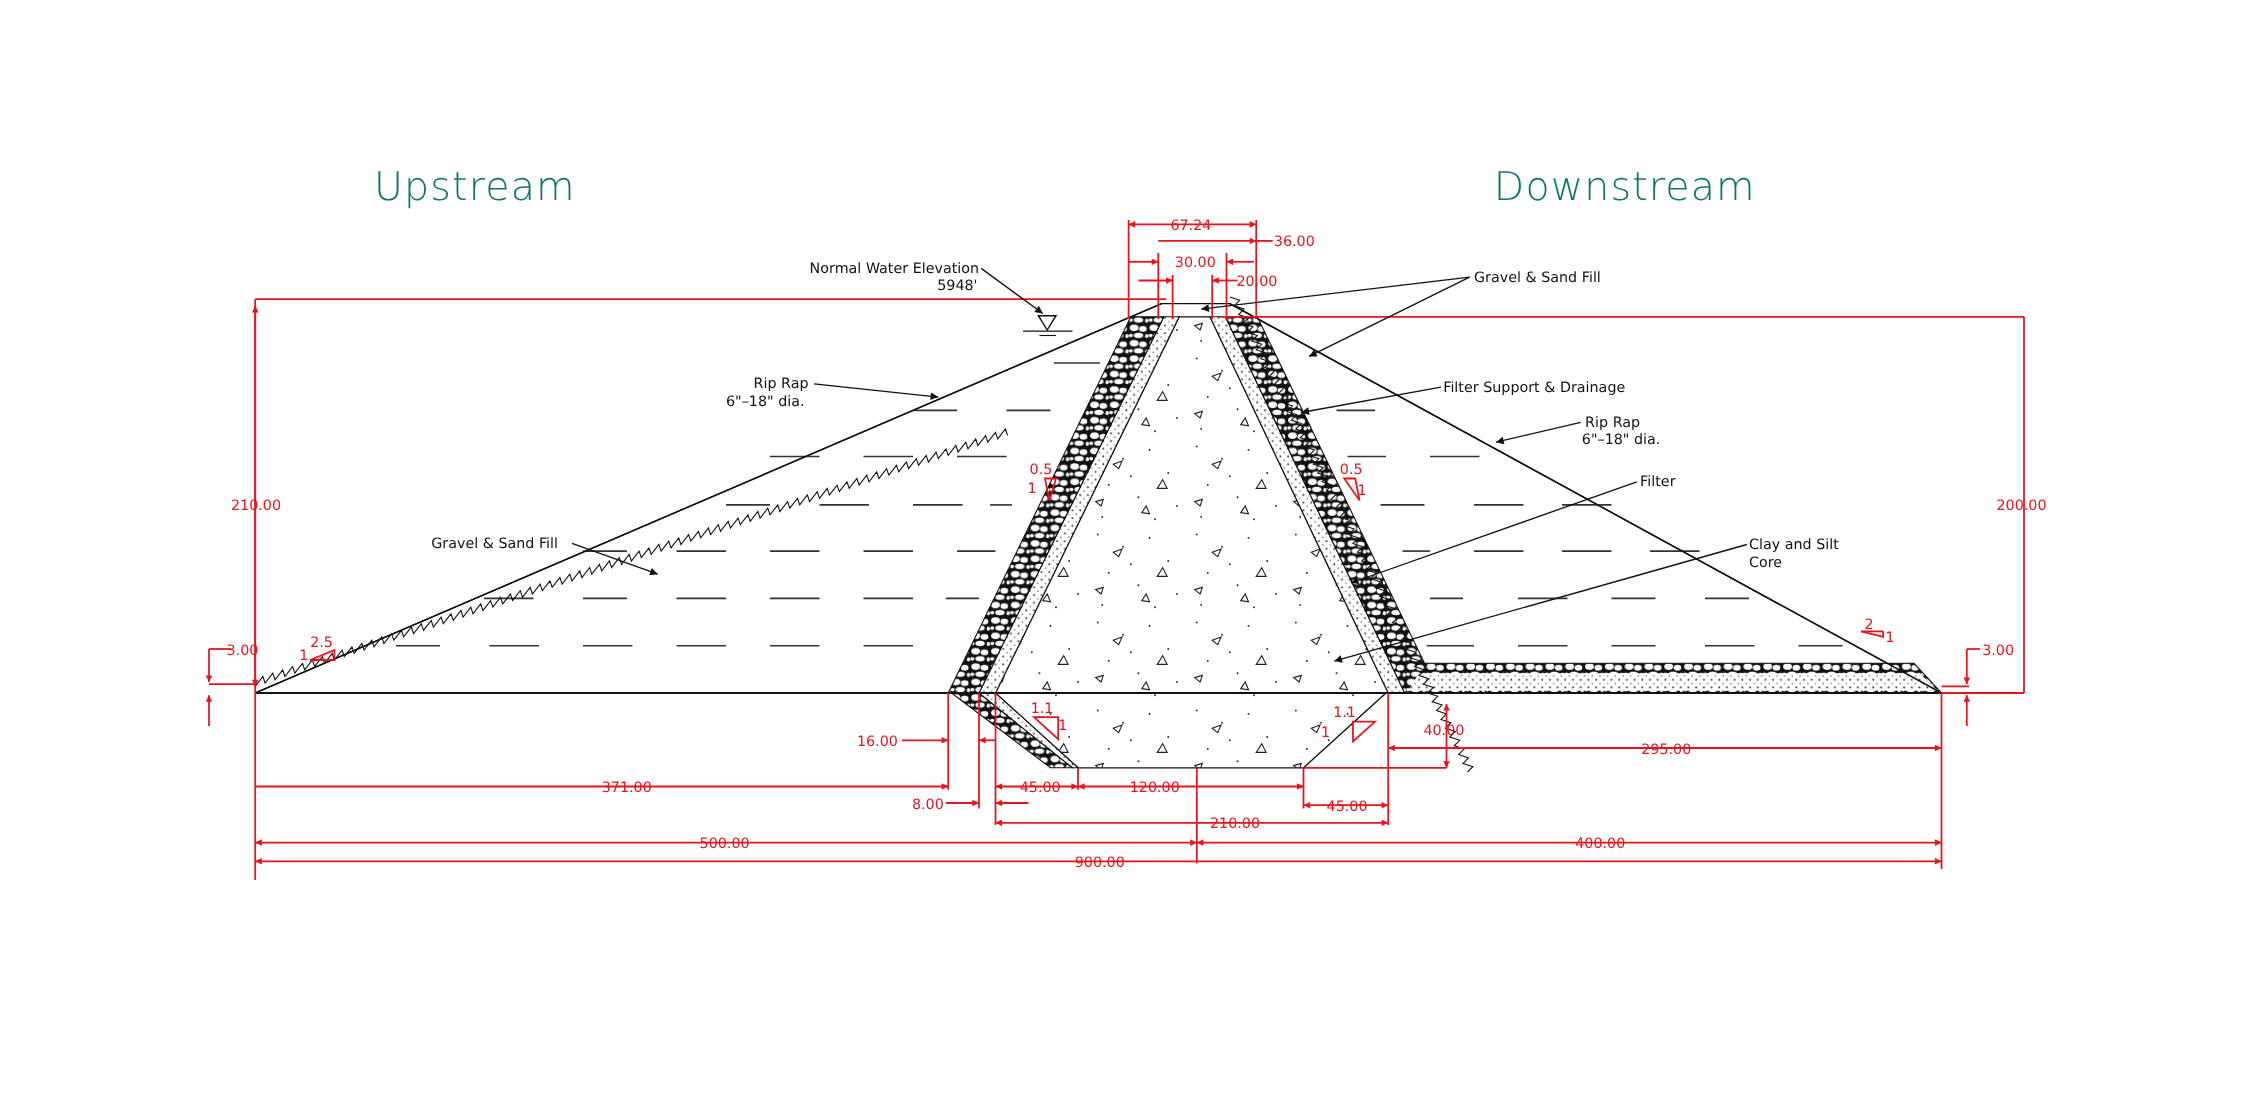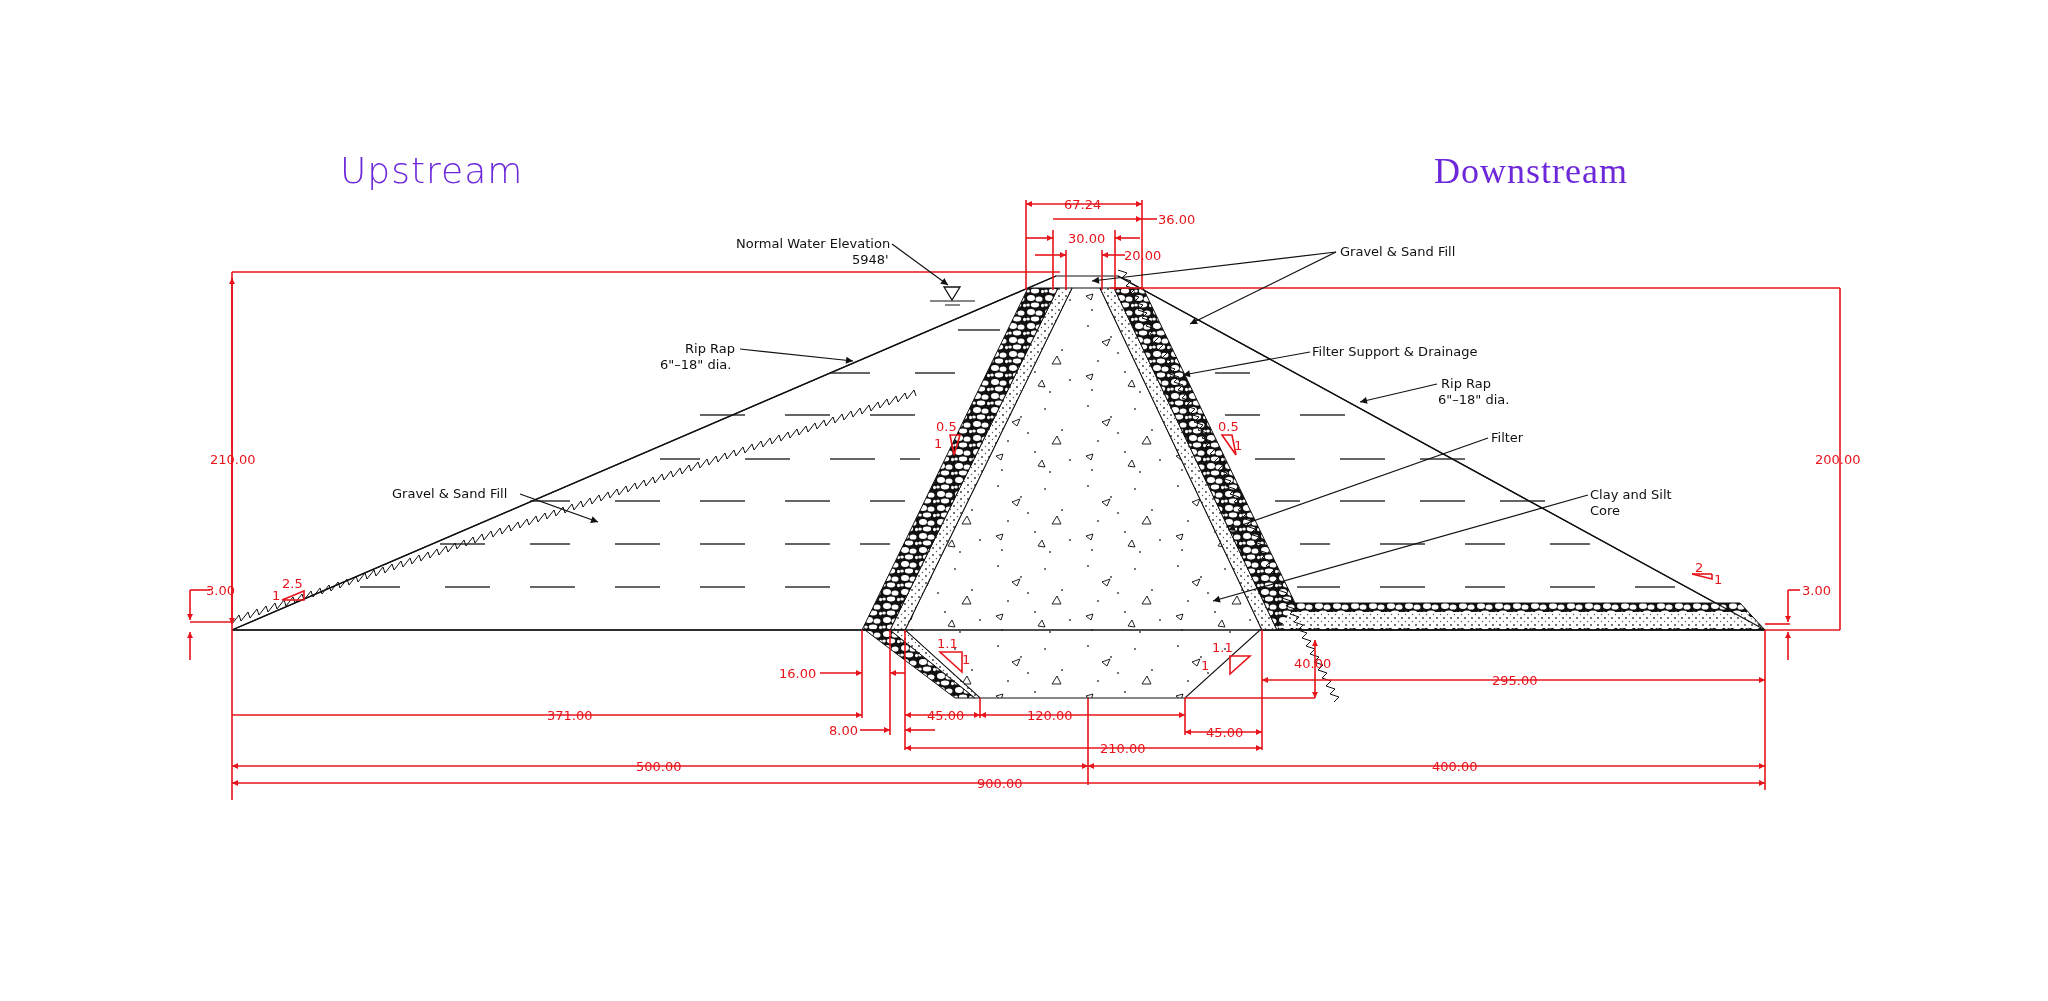--- a/index.html
+++ b/index.html
@@ -1,28 +1,28 @@
 <!DOCTYPE html>
 <html><head>
 <meta charset="utf-8">
 <style>
   html, body { margin:0; padding:0; background:#ffffff; }
   body { width:2048px; height:1001px; overflow:hidden; position:relative; font-family:"DejaVu Sans", sans-serif; }
   #canvas { position:absolute; left:0; top:0; width:2048px; height:1001px; }
-  .title { position:absolute; font-family:"DejaVu Sans", sans-serif; font-weight:200; font-size:36px; color:#6d28d9; letter-spacing:1px; }
+  .title { position:absolute; font-family:"DejaVu Sans", sans-serif; font-weight:200; font-size:36px; color:#0f766e; letter-spacing:1px; }
   .lbl { font-family:"DejaVu Sans", sans-serif; font-size:13px; fill:#111; }
   .dim { font-family:"DejaVu Sans", sans-serif; font-size:13px; fill:#e8141b; }
   .red { stroke:#e8141b; fill:none; stroke-width:1.6; }
   .blk { stroke:#111; fill:none; stroke-width:1.3; }
 </style>
 </head>
 <body>
 
 <div class="title" style="left:340px; top:150px;">Upstream</div>
-<div class="title" style="left:1434px; top:150px;font-family:Liberation Serif, serif;">Downstream</div>
+<div class="title" style="left:1358px; top:150px;">Downstream</div>
 
 <svg id="canvas" viewBox="0 0 2048 1001" xmlns="http://www.w3.org/2000/svg">
   <defs>
     <pattern id="riprapPat" width="18" height="14" patternUnits="userSpaceOnUse">
       <rect width="18" height="14" fill="#111"></rect>
       <ellipse cx="5" cy="4" rx="4" ry="3" fill="#fff"></ellipse>
       <ellipse cx="13" cy="5" rx="3.5" ry="2.6" fill="#fff"></ellipse>
       <ellipse cx="9" cy="11" rx="4.2" ry="2.4" fill="#fff"></ellipse>
       <ellipse cx="2" cy="11" rx="1.8" ry="1.6" fill="#fff"></ellipse>
       <ellipse cx="16.5" cy="11.5" rx="1.5" ry="1.8" fill="#fff"></ellipse>

